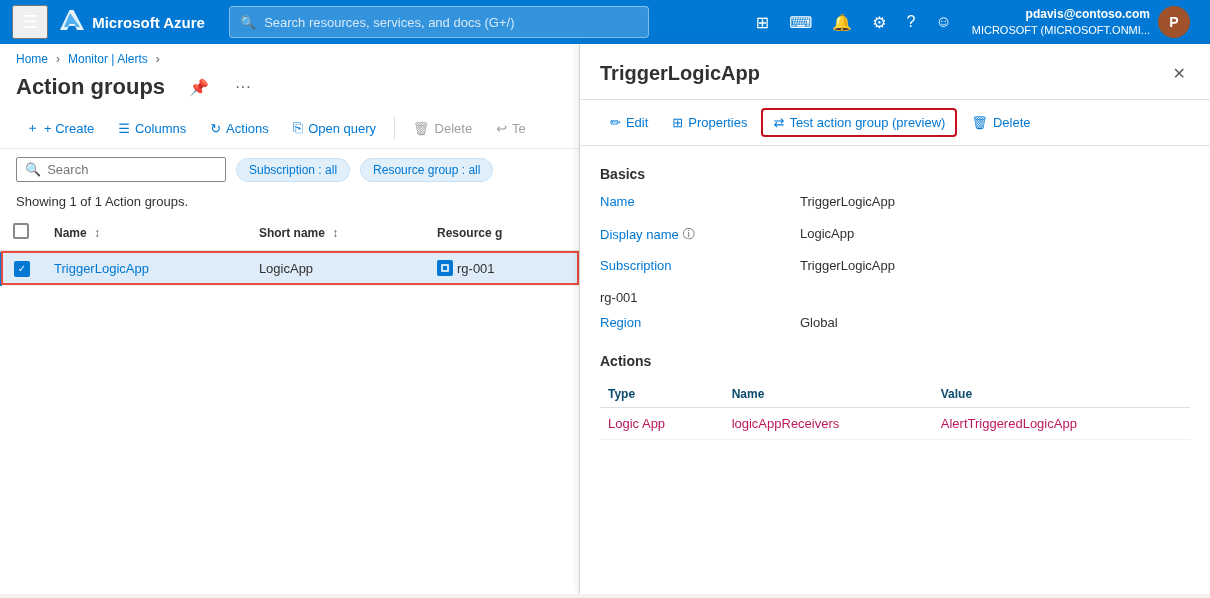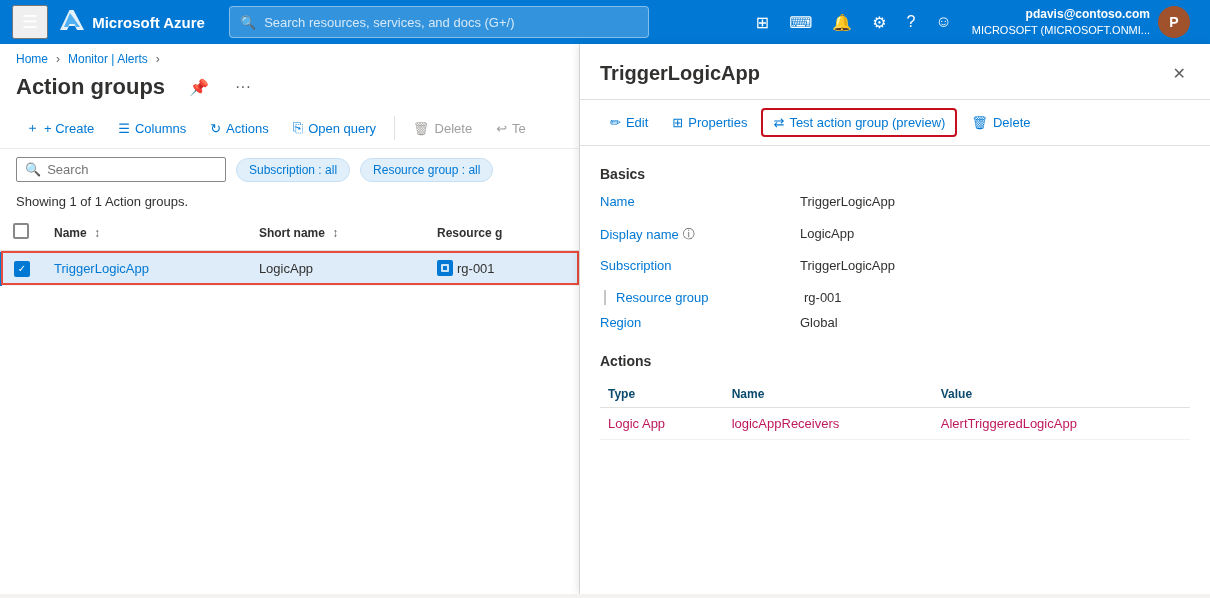--- a/index.html
+++ b/index.html
@@ -607,24 +607,20 @@
         </span>
         <span class="detail-value">LogicApp</span>
       </div>
 
       <div class="detail-row">
         <span class="detail-label">Subscription</span>
         <span class="detail-value">TriggerLogicApp</span>
       </div>
 
       <div style="display:flex; margin-bottom: 10px;">
-        <div style="width:204px; flex-shrink:0; display:flex; align-items:flex-start;">
-          <div class="indent-line"></div>
-          <span class="detail-label" style="width:auto;">Resource group</span>
-        </div>
         <span class="detail-value">rg-001</span>
       </div>
 
       <div class="detail-row">
         <span class="detail-label">Region</span>
         <span class="detail-value">Global</span>
       </div>
 
       <div class="detail-section-title" style="margin-top:16px;">Actions</div>
 

